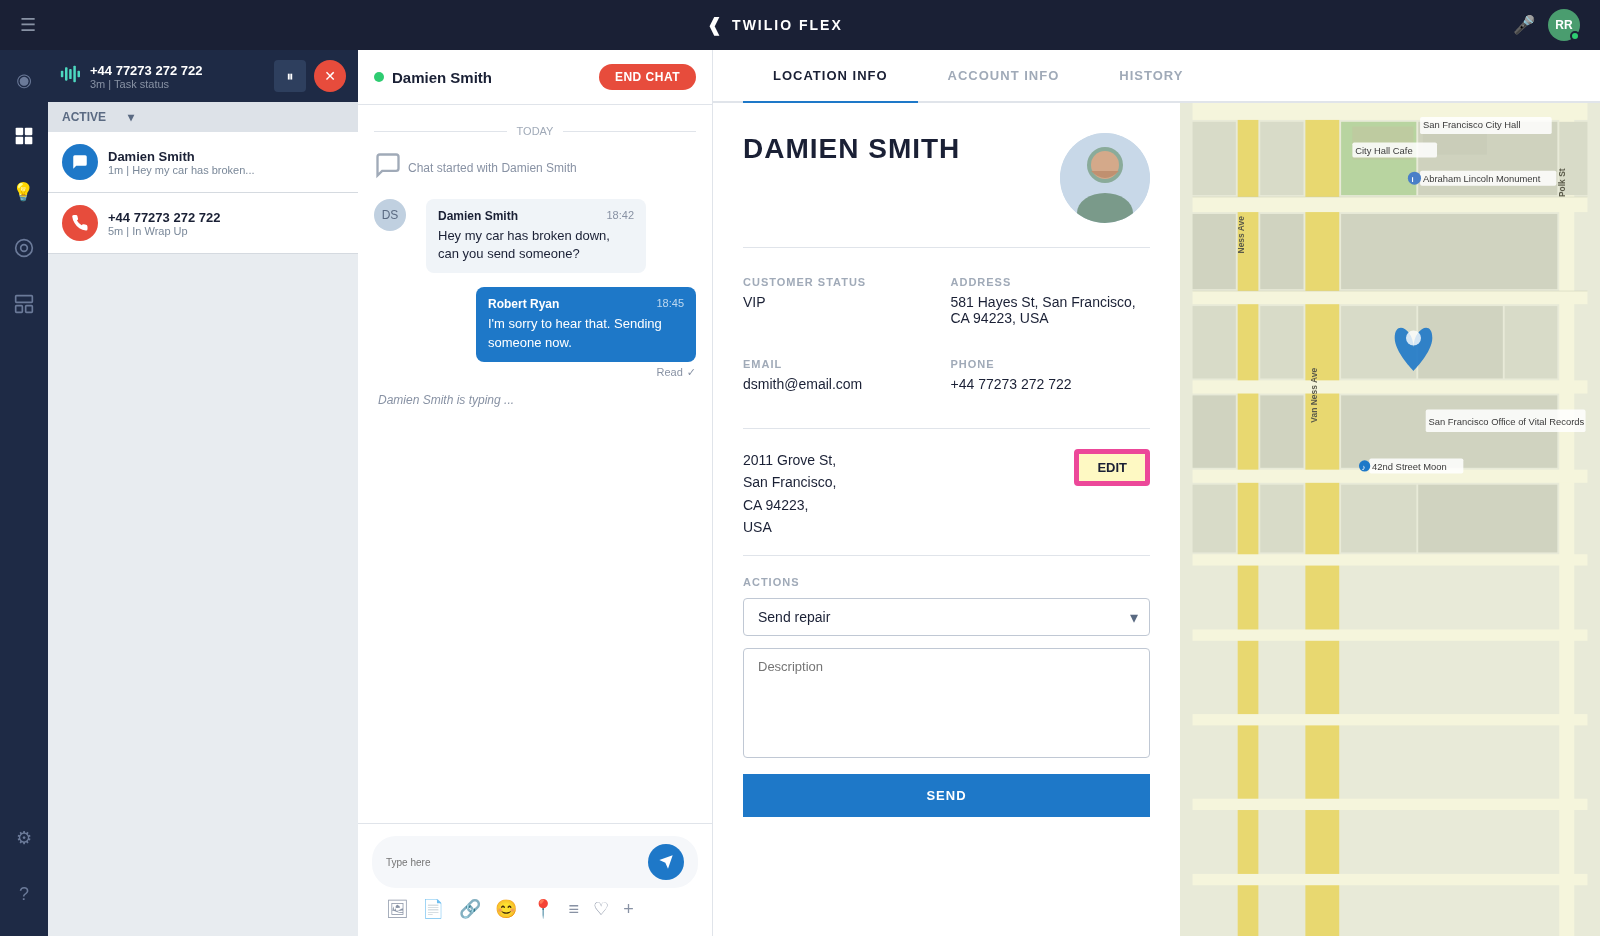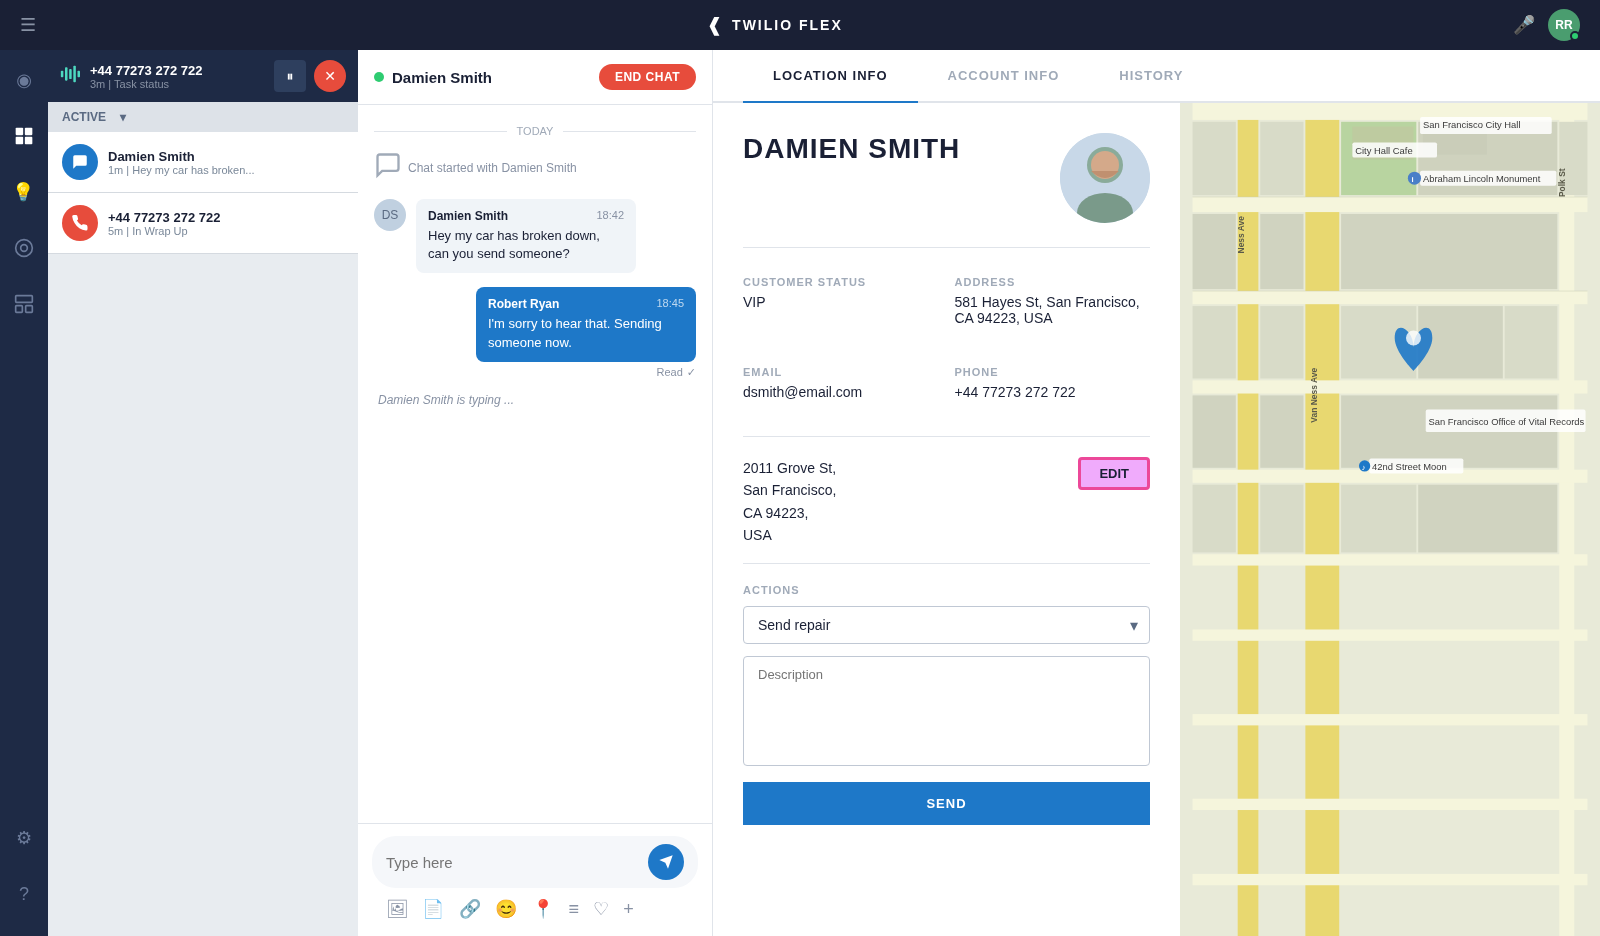--- a/index.html
+++ b/index.html
@@ -93,21 +93,21 @@
     }
 
     .active-header {
       background: #dde2e8;
       padding: 8px 14px;
       font-size: 12px;
       font-weight: 700;
       color: #5a6a82;
       display: flex;
       align-items: center;
-      gap: 14px;
+      gap: 22px;
       cursor: pointer;
     }
 
     .task-list { flex: 1; overflow-y: auto; }
     .task-item {
       display: flex;
       align-items: center;
       padding: 12px 14px;
       border-bottom: 1px solid #d5dae0;
       cursor: pointer;
@@ -205,21 +205,21 @@
       color: #8892a4;
       font-size: 12px;
       display: flex;
       align-items: center;
       gap: 6px;
     }
     .chat-started-icon { font-size: 24px; color: #a0aab8; }
 
     .message-row {
       display: flex;
-      gap: 10px;
+      gap: 20px;
       align-items: flex-start;
     }
     .message-row.agent { justify-content: flex-end; }
     .msg-avatar {
       width: 32px; height: 32px;
       border-radius: 50%;
       background: #c0d0e0;
       display: flex; align-items: center; justify-content: center;
       font-size: 12px;
       color: #5a6a82;
@@ -252,21 +252,21 @@
       align-items: center;
       gap: 10px;
       background: #f5f7fa;
       border-radius: 24px;
       padding: 8px 14px;
     }
     .chat-input {
       flex: 1;
       border: none;
       background: transparent;
-      font-size: 15px;
+      font-size: 10px;
       color: #1a2035;
       outline: none;
     }
     .chat-send-btn {
       width: 36px; height: 36px;
       border-radius: 50%;
       background: #1e78c8;
       border: none;
       color: white;
       cursor: pointer;
@@ -337,21 +337,21 @@
       border-radius: 50%;
       background: #c8d8e8;
       overflow: hidden;
       display: flex; align-items: center; justify-content: center;
       font-size: 36px;
     }
 
     .info-grid {
       display: grid;
       grid-template-columns: 1fr 1fr;
-      gap: 16px;
+      gap: 8px;
       border-top: 1px solid #e0e4ea;
       padding-top: 20px;
       margin-bottom: 20px;
     }
     .info-cell { padding: 8px 0 16px; }
     .info-label { font-size: 11px; font-weight: 700; color: #a0aab8; letter-spacing: 1px; margin-bottom: 6px; }
     .info-value { font-size: 14px; color: #1a2035; }
 
     .section-divider { border: none; border-top: 1px solid #e0e4ea; margin: 10px 0 20px; }
 
@@ -366,22 +366,22 @@
     .location-title { font-size: 13px; font-weight: 700; color: #1a2035; letter-spacing: 1px; }
 
     .location-row {
       display: flex;
       justify-content: space-between;
       align-items: flex-start;
       margin-bottom: 16px;
     }
     .location-address { font-size: 14px; color: #1a2035; line-height: 1.6; }
     .btn-edit {
-      background: #f0abfc;
-      border: 3px solid #ec4899;
+      background: #fef9c3;
+      border: 5px solid #ec4899;
       border-radius: 4px;
       padding: 6px 18px;
       font-size: 13px;
       font-weight: 600;
       color: #1a2035;
       cursor: pointer;
     }
 
     .actions-section { margin-top: 16px; }
     .actions-label { font-size: 11px; font-weight: 700; color: #a0aab8; letter-spacing: 1px; margin-bottom: 10px; }

